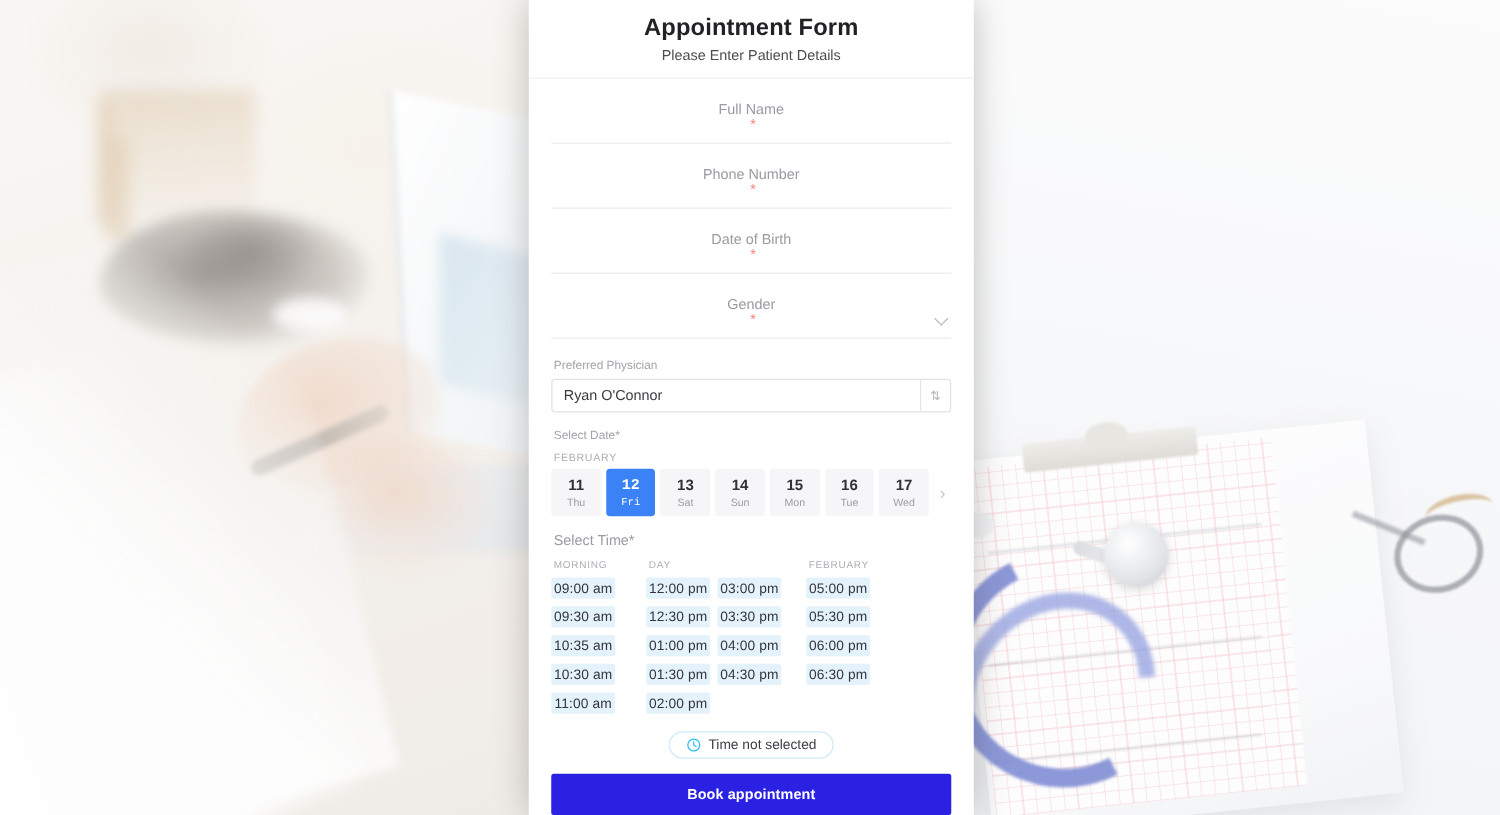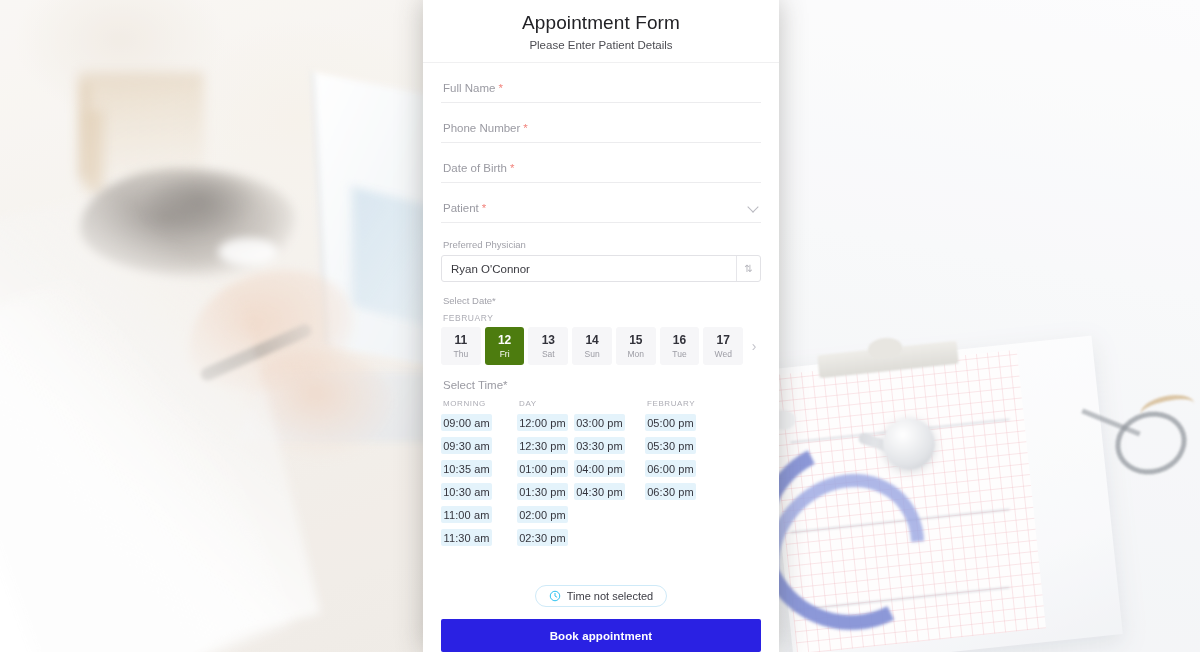--- a/index.html
+++ b/index.html
@@ -304,21 +304,21 @@
   }
 
   .card-header {
     padding: 12px 16px 11px;
     text-align: center;
     border-bottom: 1px solid #f0f0f1;
     flex: 0 0 auto;
   }
   .card-title {
     font-size: 19px;
-    font-weight: normal;
+    font-weight: bold;
     color: #222226;
     letter-spacing: .1px;
   }
   .card-subtitle {
     font-size: 11.5px;
     color: #4c4c52;
     margin-top: 5px;
   }
 
   .card-body {
@@ -327,20 +327,21 @@
     overflow: hidden;
   }
 
   
   .field {
     border-bottom: 1px solid #ececee;
     padding: 19px 2px 8px;
     position: relative;
     display: flex;
     align-items: center;
+    flex-direction: column;
   }
   .field-label {
     font-size: 11.5px;
     color: #9a9aa2;
   }
   .req { color: #f2857e; margin-left: 3px; font-size: 11.5px; }
 
   .chev {
     position: absolute;
     right: 4px;
@@ -389,21 +390,21 @@
   .date-chip {
     width: 40px; height: 38px;
     background: #f6f6f8;
     border-radius: 3px;
     display: flex;
     flex-direction: column;
     align-items: center;
     justify-content: center;
     gap: 2px;
   }
-  .date-chip.sel { background: #4d7c0f; }
+  .date-chip.sel { background: #3b82f6; font-family: Liberation Mono, monospace; }
   .date-num { font-size: 12px; font-weight: bold; color: #32323a; }
   .date-dow { font-size: 8.5px; color: #9c9ca4; }
   .date-chip.sel .date-num, .date-chip.sel .date-dow { color: #ffffff; }
   .date-next {
     width: 14px;
     display: flex;
     align-items: center;
     justify-content: center;
     color: #c4c4cb;
     font-size: 14px;
@@ -530,21 +531,21 @@
       <span class="field-label">Phone Number</span>
       <span class="req">*</span>
     </div>
 
     <div class="field">
       <span class="field-label">Date of Birth</span>
       <span class="req">*</span>
     </div>
 
     <div class="field">
-      <span class="field-label">Patient</span>
+      <span class="field-label">Gender</span>
       <span class="req">*</span>
       <span class="chev"></span>
     </div>
 
     <div class="group-label">Preferred Physician</div>
     <div class="select-box">
       <span class="select-value">Ryan O'Connor</span>
       <span class="select-btn">⇅</span>
     </div>
 

